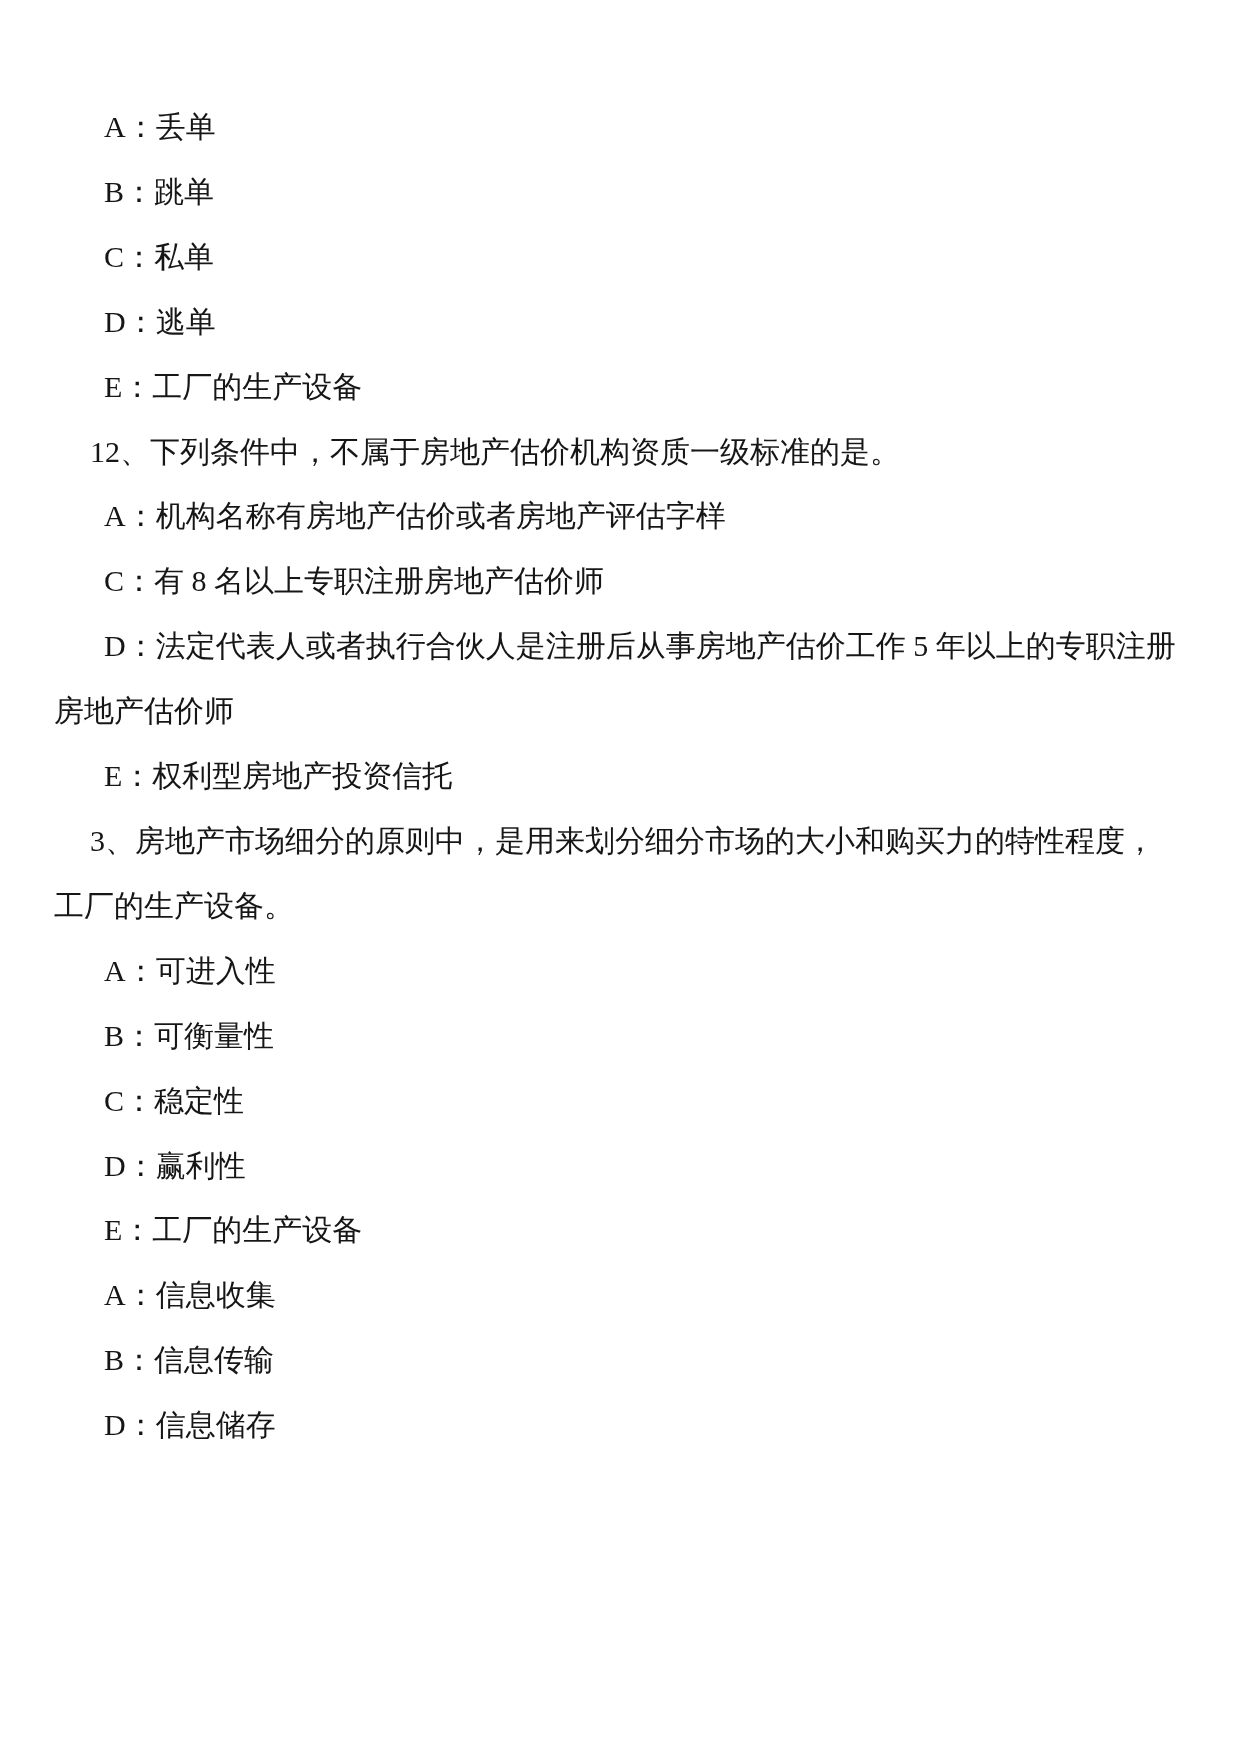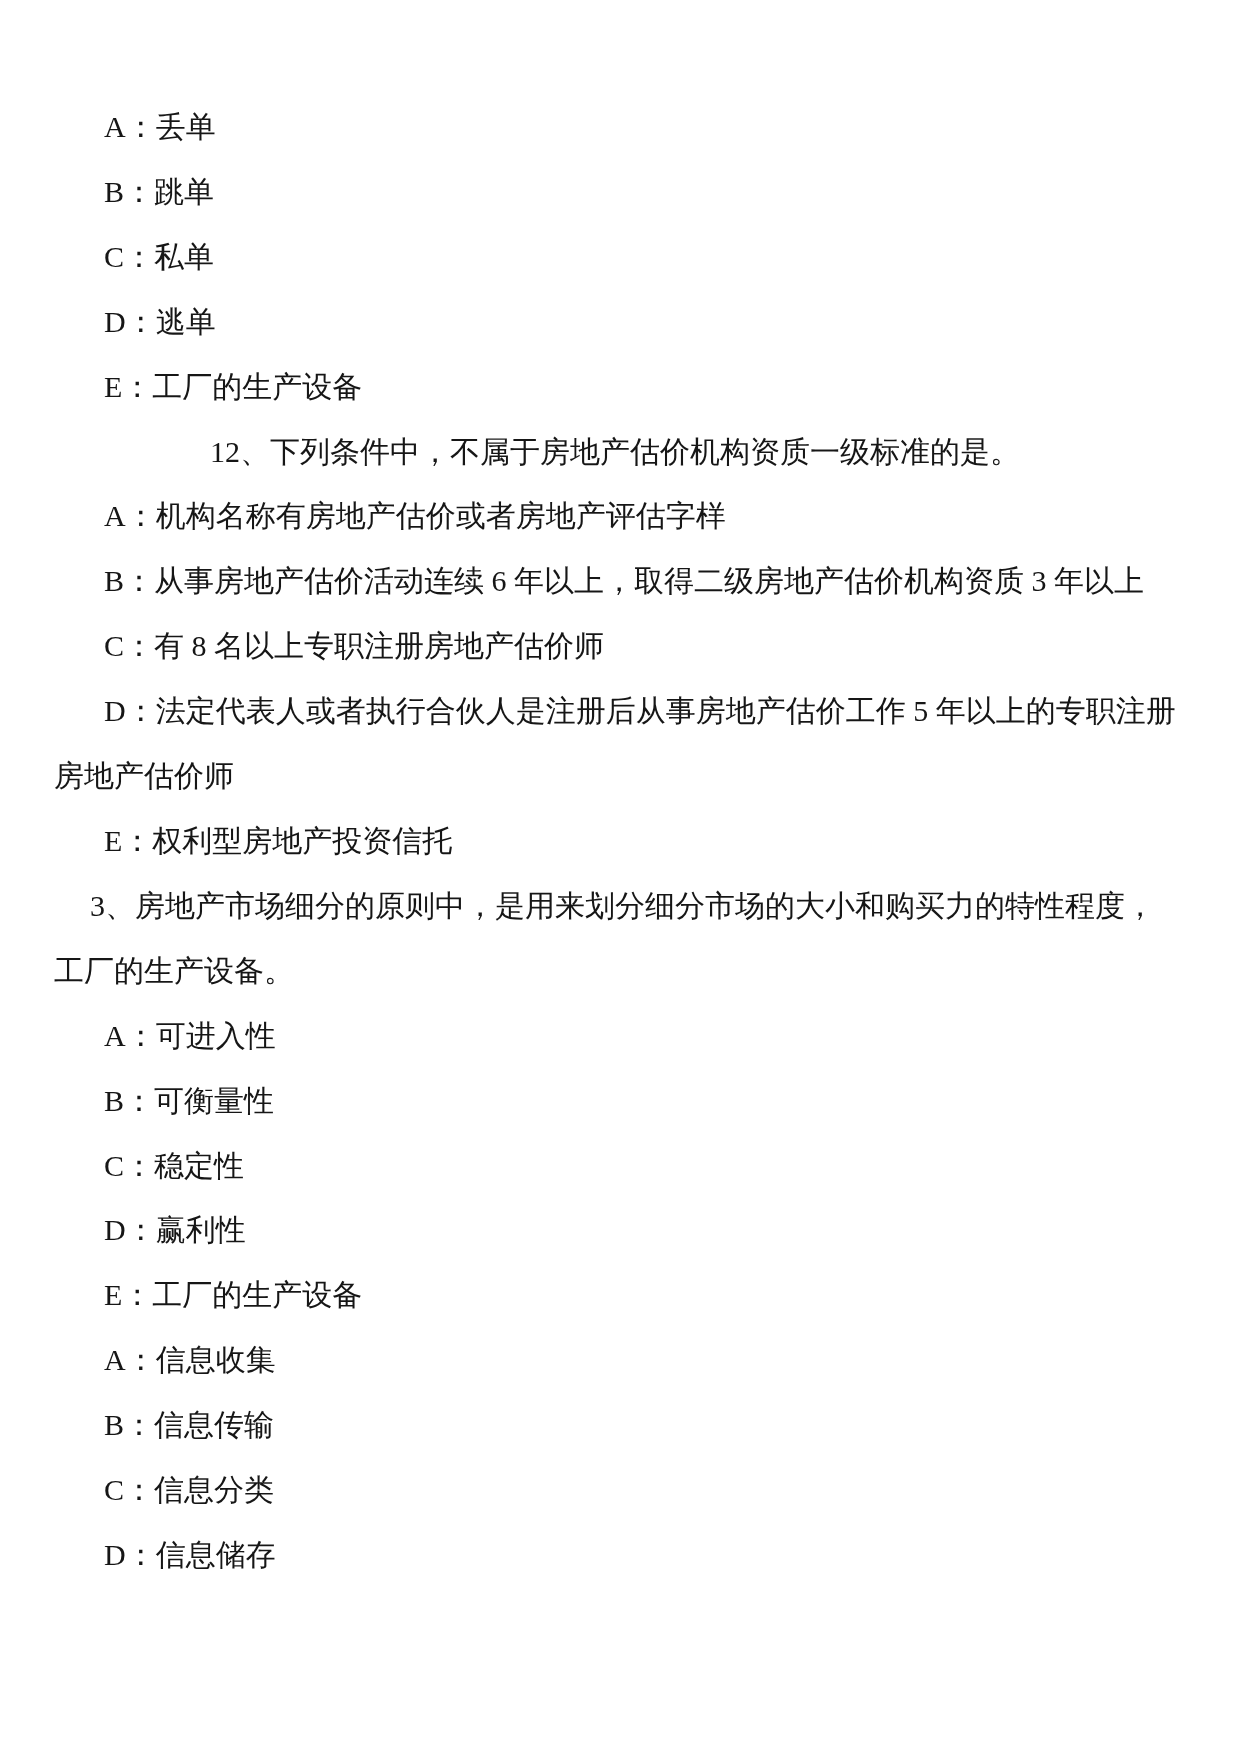--- a/index.html
+++ b/index.html
@@ -21,46 +21,44 @@
     top: 95px;
     left: 0;
     width: 1140px;
   }
   .line {
     font-size: 30px;
     line-height: 64.9px;
     white-space: pre;
     font-weight: 400;
   }
-  .line.question    { margin-left: 90px; text-align: center; }
+  .line.question    { margin-left: 90px; }
   .line.option      { margin-left: 104px; }
   .line.continuation{ margin-left: 54px; }
 </style>
 </head>
 <body>
 
 <div class="page">
   <div class="doc">
       <div class="line option">A：丢单</div>
       <div class="line option">B：跳单</div>
       <div class="line option">C：私单</div>
       <div class="line option">D：逃单</div>
       <div class="line option">E：工厂的生产设备</div>
       <div class="line question">12、下列条件中，不属于房地产估价机构资质一级标准的是。</div>
       <div class="line option">A：机构名称有房地产估价或者房地产评估字样</div>
-      <div class="line option">B：从事房地产估价活动连续 6 年以上，取得二级房地产估价机构资质 3 年以上</div>
       <div class="line option">C：有 8 名以上专职注册房地产估价师</div>
       <div class="line option">D：法定代表人或者执行合伙人是注册后从事房地产估价工作 5 年以上的专职注册</div>
       <div class="line continuation">房地产估价师</div>
       <div class="line option">E：权利型房地产投资信托</div>
       <div class="line question">3、房地产市场细分的原则中，是用来划分细分市场的大小和购买力的特性程度，</div>
       <div class="line continuation">工厂的生产设备。</div>
       <div class="line option">A：可进入性</div>
       <div class="line option">B：可衡量性</div>
       <div class="line option">C：稳定性</div>
       <div class="line option">D：赢利性</div>
       <div class="line option">E：工厂的生产设备</div>
       <div class="line option">A：信息收集</div>
       <div class="line option">B：信息传输</div>
-      <div class="line option">C：信息分类</div>
       <div class="line option">D：信息储存</div>
     </div>
 </div>
 
 </body></html>

